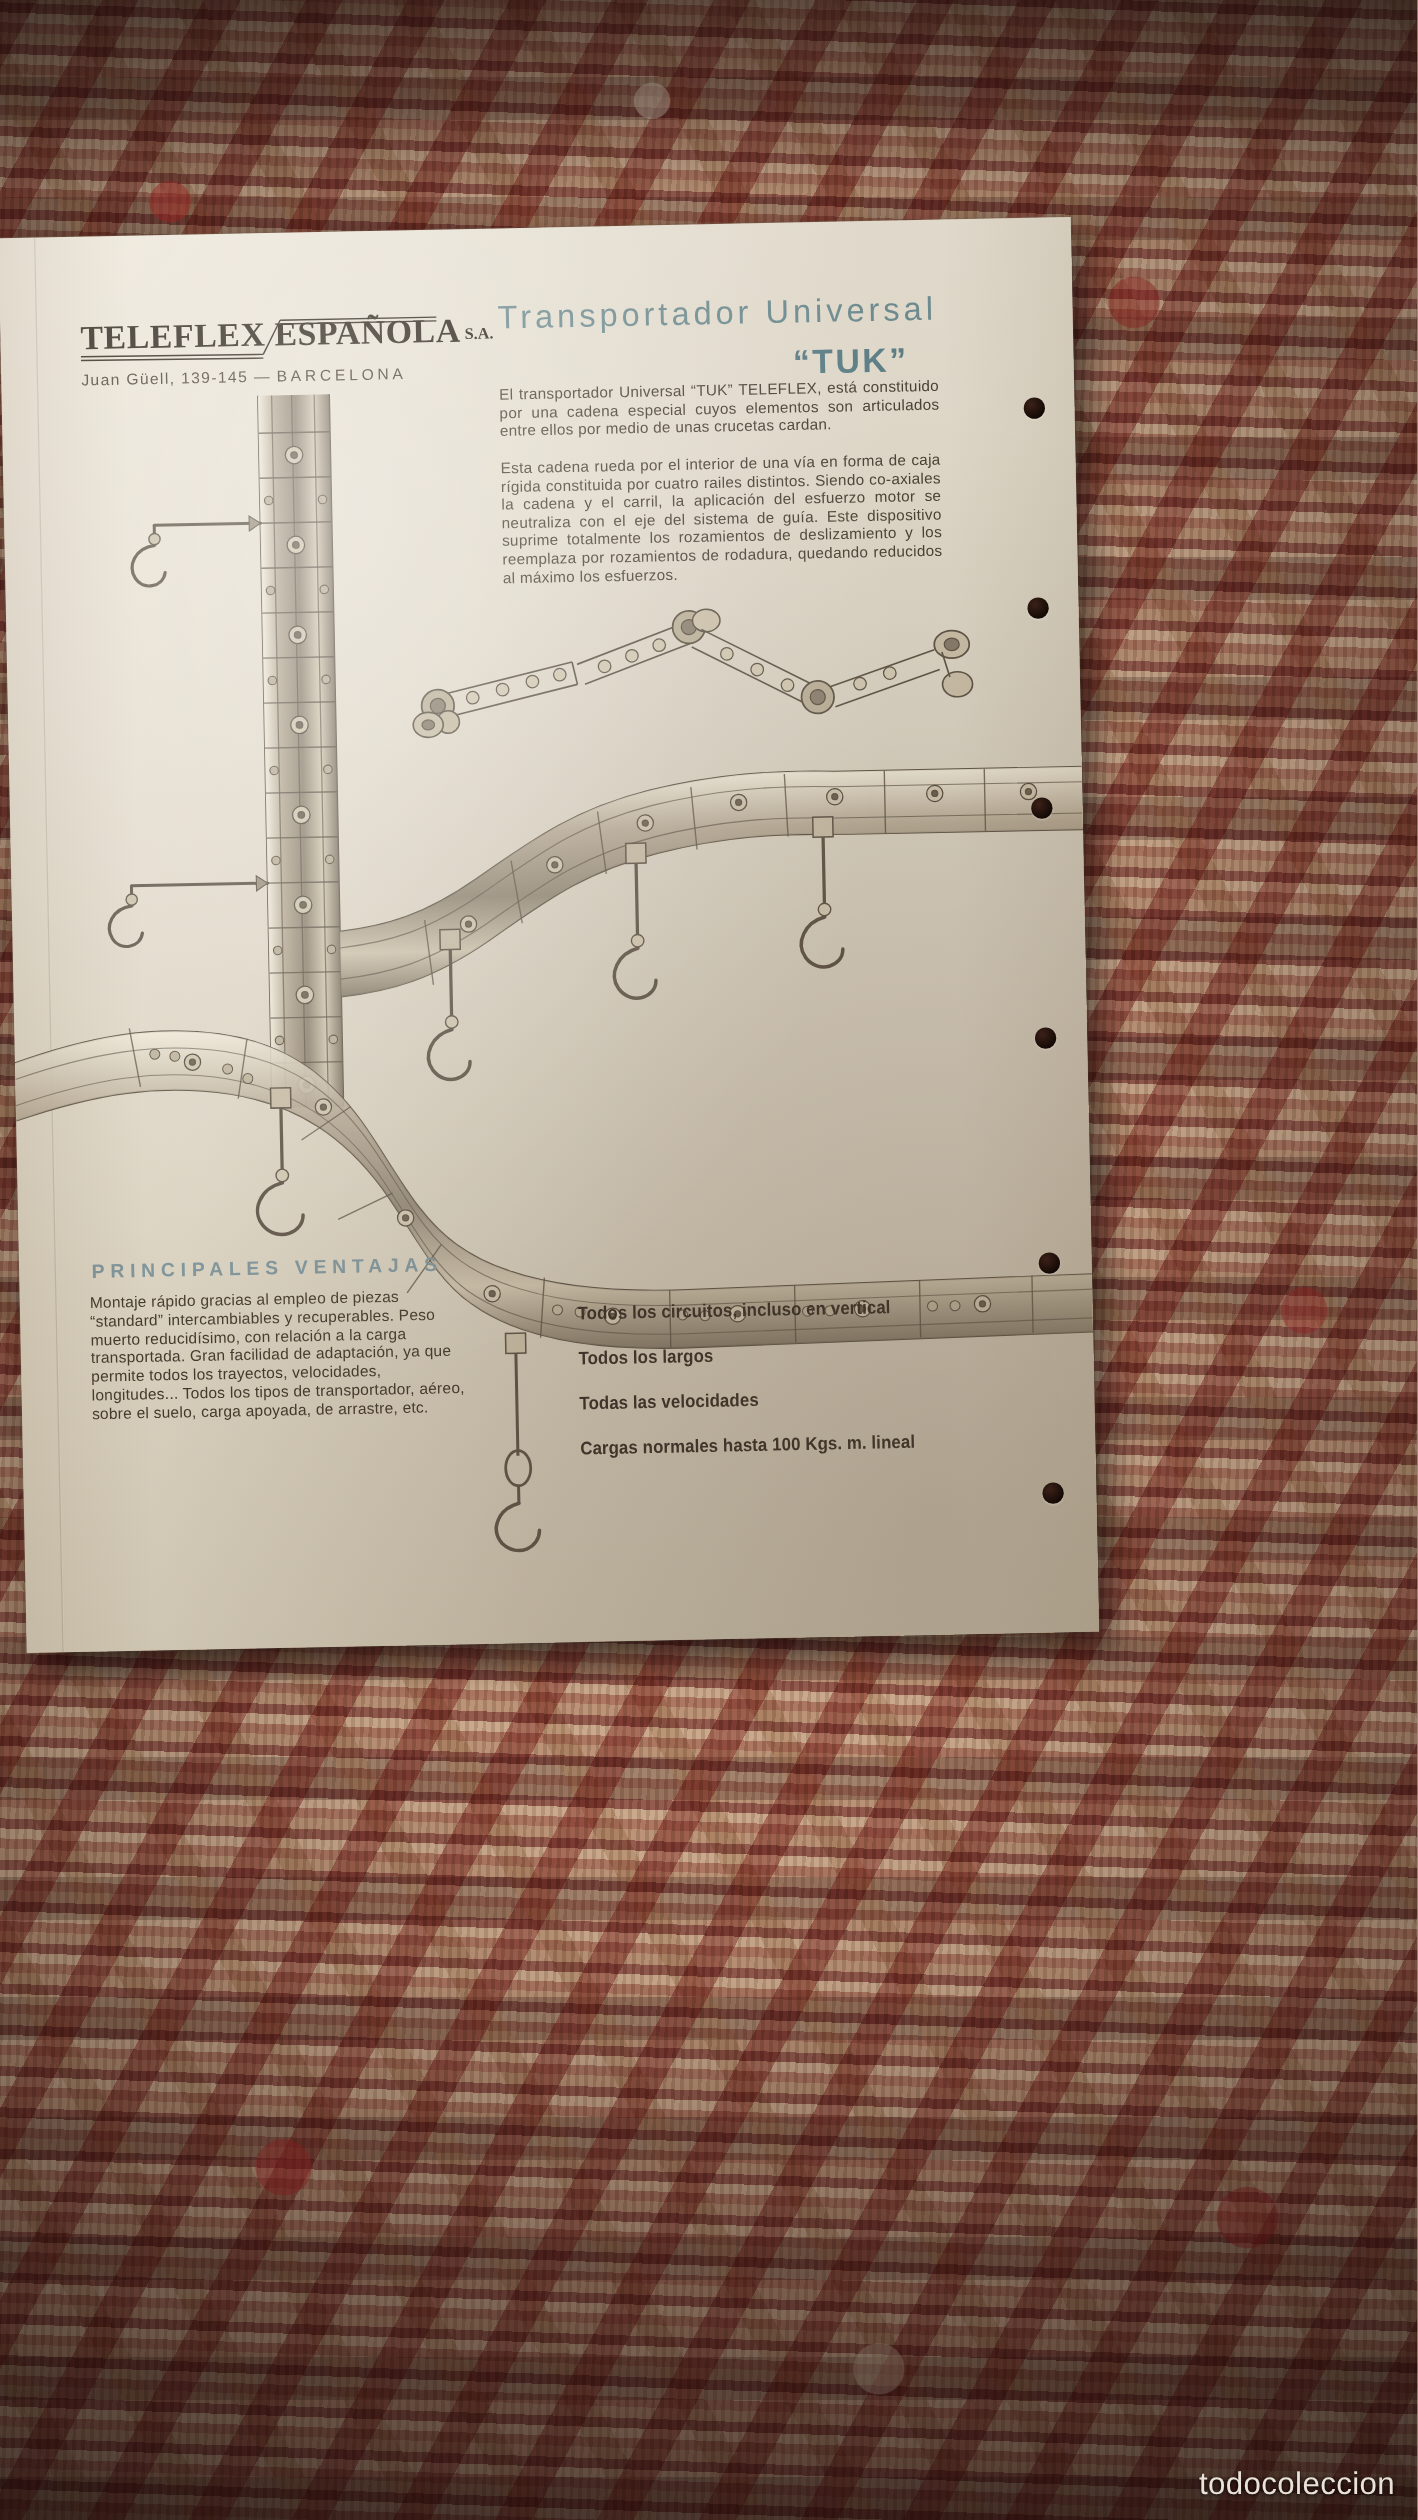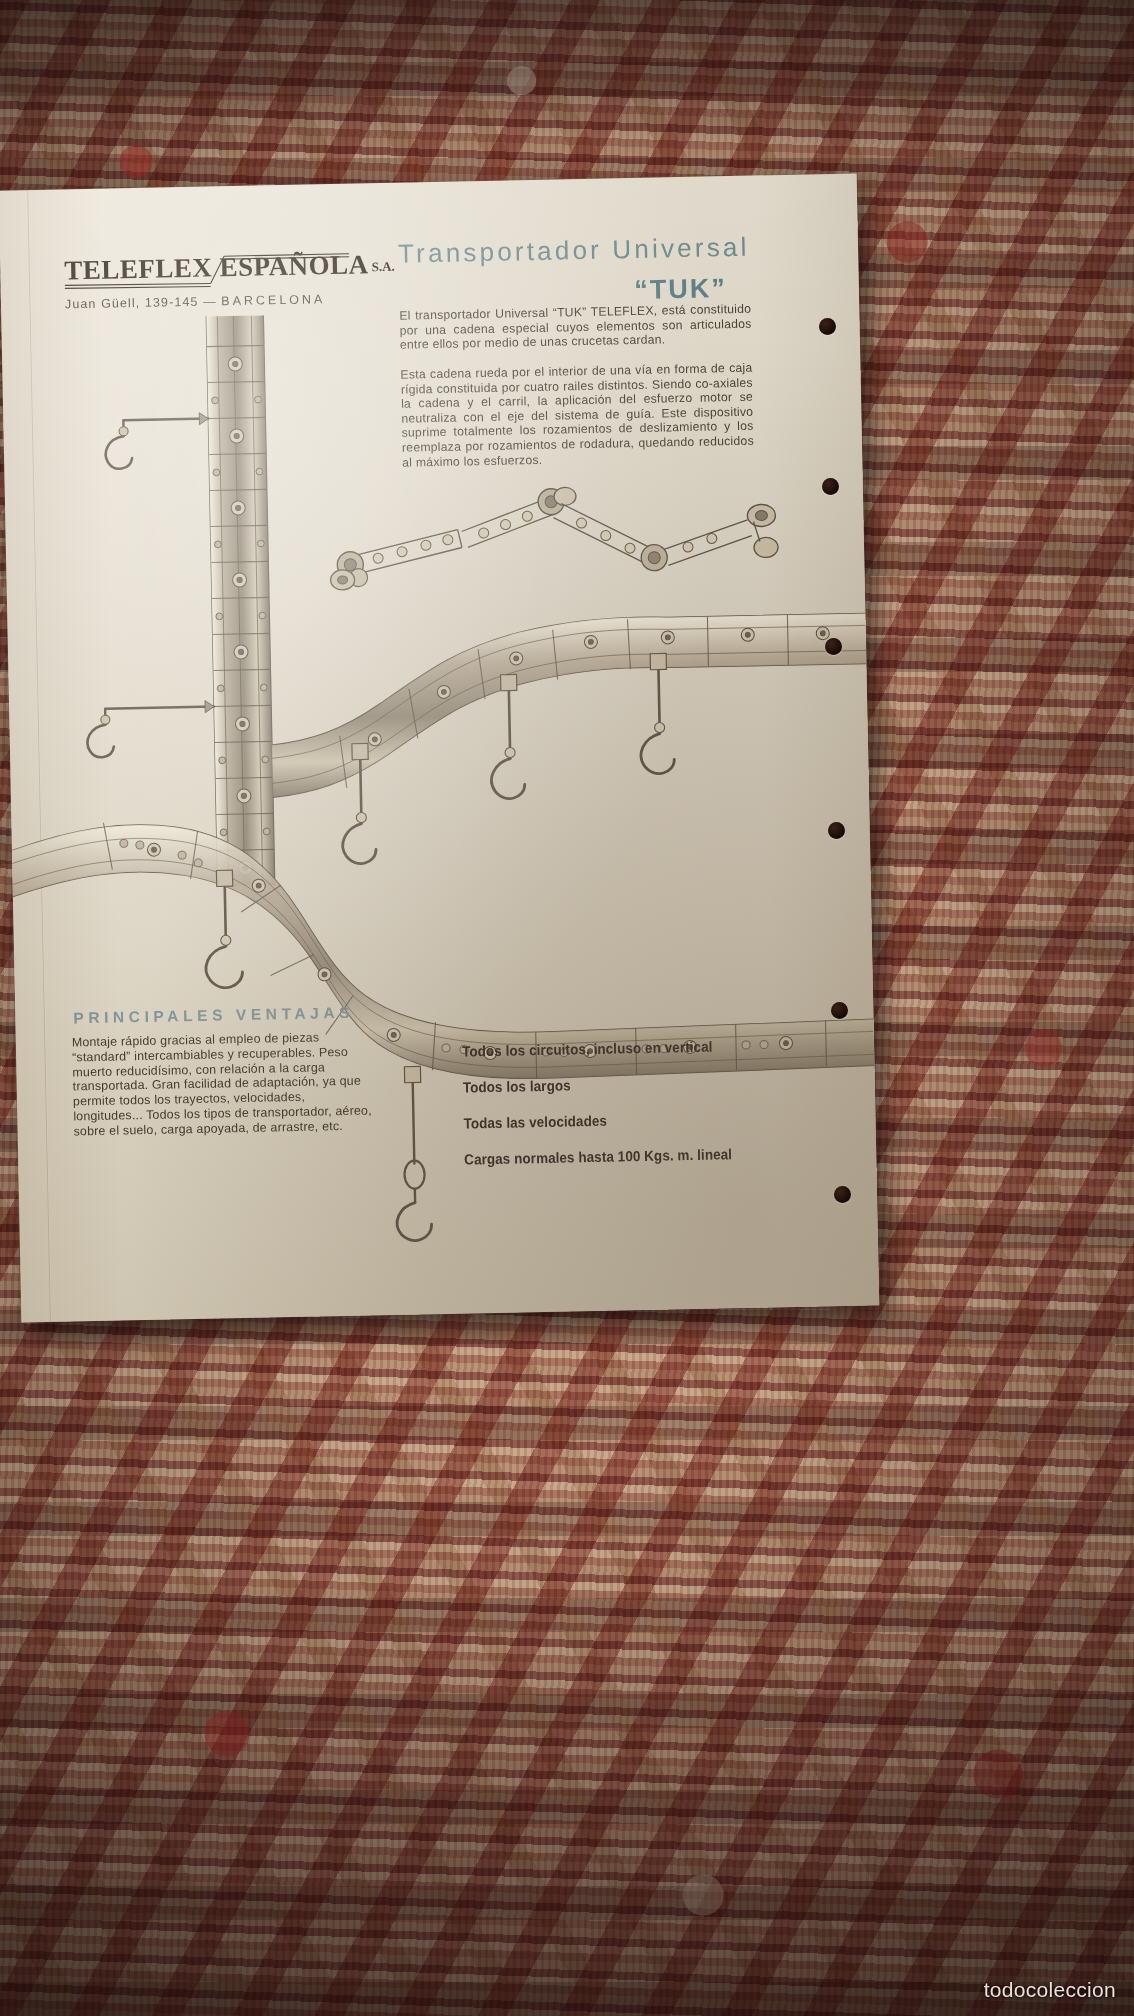--- a/index.html
+++ b/index.html
@@ -157,21 +157,21 @@
   .bullets .b{
     font-size:14.6px;line-height:16px;margin-bottom:20px;
     font-weight:700;letter-spacing:.1px;
     font-family:"Liberation Sans Narrow","Liberation Sans",sans-serif;
     transform:scaleX(.92);transform-origin:left center;
   }
 
   
   #watermark{
     position:absolute;right:18px;bottom:14px;
-    color:#e9e2d8;font-size:21px;letter-spacing:.3px;
+    color:#e9e2d8;font-size:25px;letter-spacing:.3px;
     text-shadow:0 1px 3px rgba(0,0,0,.85);
     font-family:"Liberation Sans", sans-serif;
   }
 </style>
 </head>
 <body>
 
 <div id="rug">
   <div class="rug-base"></div>
   <div class="rug-motif"></div>

